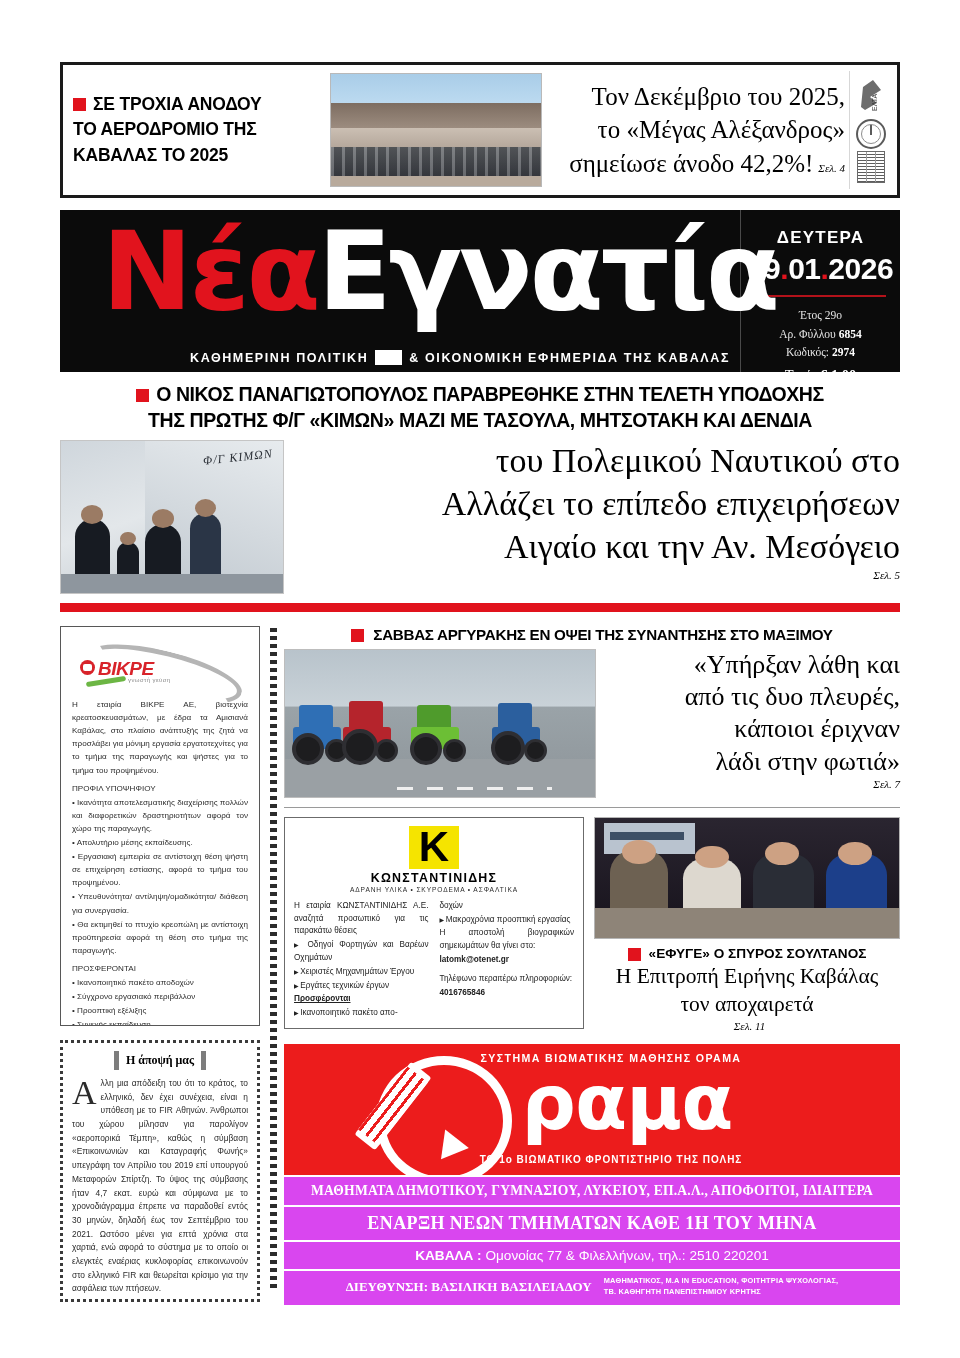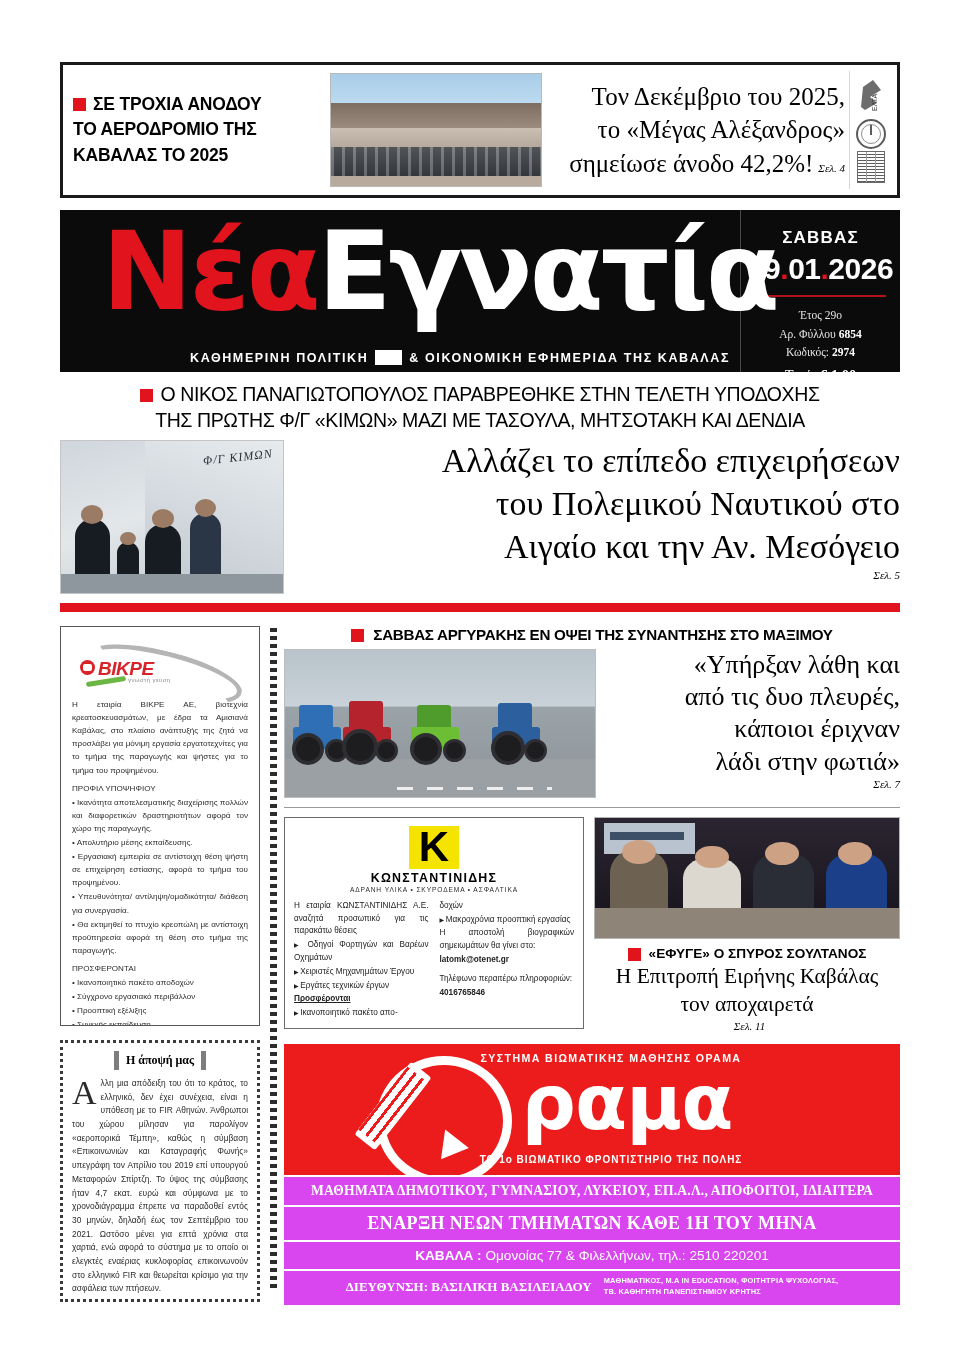--- a/index.html
+++ b/index.html
@@ -64,21 +64,21 @@
   .mh-day{font-size:17px;letter-spacing:1.2px;font-weight:600;}
   .mh-date{font-size:30px;font-weight:bold;margin-top:4px;letter-spacing:-0.5px;}
   .mh-date .dot{color:#e1131d;}
   .mh-rule{height:2px;background:#b3121a;margin:9px 8px 9px;}
   .mh-meta{font-family:"Liberation Serif",serif;font-size:11.5px;line-height:1.62;color:#e4e4e4;}
   .mh-meta b{color:#fff;}
   .mh-price{font-family:"Liberation Serif",serif;font-size:14.5px;margin-top:5px;color:#fff;}
 
   
   .lead{position:absolute;left:60px;top:382px;width:840px;}
-  .lead-kicker{font-weight:normal;font-size:19.5px;line-height:1.32;letter-spacing:-0.4px;
+  .lead-kicker{font-weight:bold;font-size:19.5px;line-height:1.32;letter-spacing:-0.4px;
                text-align:center;}
   .lead-kicker .l1{display:block;white-space:nowrap;}
   .lead-kicker .l2{display:block;white-space:nowrap;}
   .lead-body{display:flex;margin-top:7px;}
   .lead-photo{width:222px;height:152px;border:1px solid #c5c5c5;position:relative;overflow:hidden;
      background:linear-gradient(160deg,#cfd6dc 0%,#e3e7ea 45%,#b9c1c8 100%);}
   .lp-ship{position:absolute;right:0;top:0;width:62%;height:100%;
      background:linear-gradient(200deg,#e7ebee,#c0c8cf);}
   .lp-name{position:absolute;right:10px;top:9px;font-family:"Liberation Serif",serif;
      font-style:italic;font-size:12px;color:#2c3138;transform:rotate(-6deg);letter-spacing:1px;}
@@ -252,21 +252,21 @@
   <div class="masthead">
     <div class="mh-left">
       <div class="mh-title"><span class="mh-nea">Νέα</span><span class="mh-egn">Εγνατία</span></div>
       <div class="mh-tag">
         <span>ΚΑΘΗΜΕΡΙΝΗ ΠΟΛΙΤΙΚΗ</span>
         <span class="gapblock"></span>
         <span>&amp; ΟΙΚΟΝΟΜΙΚΗ ΕΦΗΜΕΡΙΔΑ ΤΗΣ ΚΑΒΑΛΑΣ</span>
       </div>
     </div>
     <div class="mh-right">
-      <div class="mh-day">ΣΑΒΒΑΣ</div>
+      <div class="mh-day">ΔΕΥΤΕΡΑ</div>
       <div class="mh-date"><span>19</span><span class="dot">.</span><span>01</span><span class="dot">.</span><span>2026</span></div>
       <div class="mh-rule"></div>
       <div class="mh-meta">
         <div>Έτος  29ο</div>
         <div><span>Αρ. Φύλλου</span> <b>6854</b></div>
         <div><span>Κωδικός:</span> <b>2974</b></div>
       </div>
       <div class="mh-price"><span>Τιμή:</span> <b>€ 1,00</b></div>
     </div>
   </div>
@@ -286,22 +286,22 @@
           <i style="left:30%;width:13%;height:46%"></i>
             <i class="h" style="left:32%;bottom:43%;width:9%;height:12%"></i>
           <i style="left:46%;width:21%;height:62%"></i>
             <i class="h" style="left:50%;bottom:58%;width:13%;height:17%"></i>
           <i style="left:72%;width:18%;height:72%;background:#2a3546"></i>
             <i class="h" style="left:75%;bottom:68%;width:12%;height:16%"></i>
         </div>
         <div class="lp-deck"></div>
       </div>
       <div class="lead-head">
+        <span>του Πολεμικού Ναυτικού στο</span>
         <span>Αλλάζει το επίπεδο επιχειρήσεων</span>
-        <span>του Πολεμικού Ναυτικού στο</span>
         <span>
             <span>Αιγαίο και την Αν. Μεσόγειο</span>
             <span class="pg">Σελ. 5</span>
           </span>
       </div>
     </div>
     <div class="redbar"></div>
   </div>
 
   <div class="cols">

